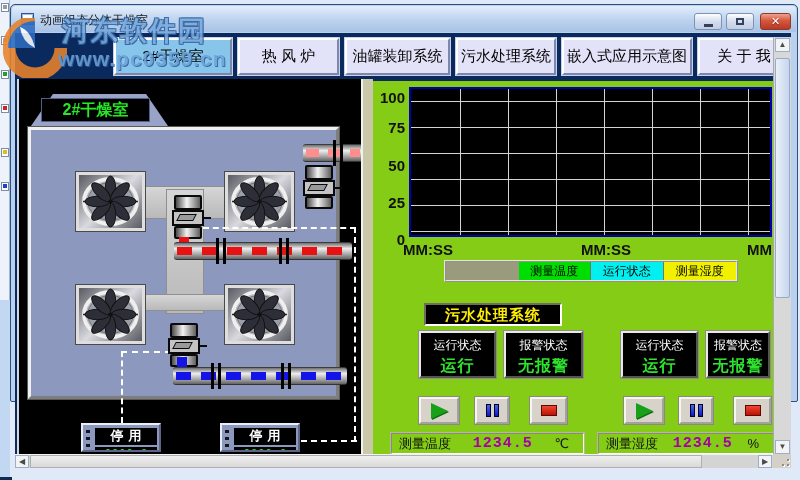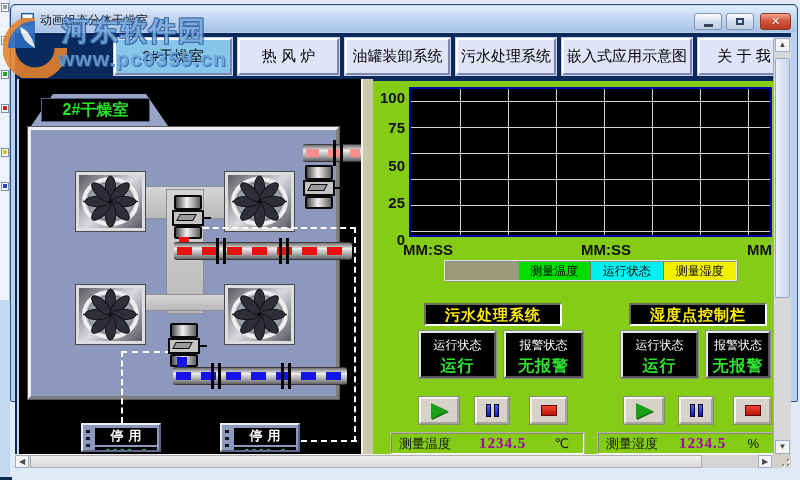--- a/index.html
+++ b/index.html
@@ -110,21 +110,21 @@
     display:flex; align-items:center; justify-content:center; cursor:pointer; }
   .i-play { width:0; height:0; border-left:17px solid #18a018; border-top:8px solid transparent; border-bottom:8px solid transparent;
     filter:drop-shadow(1px 1px 0 #0a6a0a); }
   .i-pause { display:flex; gap:3px; } .i-pause i { width:5px; height:13px; background:linear-gradient(#4a66e8,#1018c0); border:1px solid #000030; }
   .i-stop { width:16px; height:11px; background:linear-gradient(#f04632,#bc1204); border:1px solid #5c0800; }
 
   .measure { top:352px; height:21px; border:1px solid; border-color:#8a8a7a #ffffff #ffffff #8a8a7a;
     box-shadow:0 0 0 1px #b8b89c; display:flex; align-items:center; }
   .measure .lab { font-size:13px; color:#111; padding-left:7px; }
   .measure .val { flex:1; text-align:center; color:#a400a4; font-size:15px; font-weight:bold;
-    font-family:Liberation Serif, serif; letter-spacing:1px; }
+    font-family:Liberation Mono, monospace; letter-spacing:1px; }
   .measure .unit { font-size:13px; color:#111; padding-right:14px; }
 
   
   .vscroll { left:758px; top:5px; width:18px; height:416px; background:#d8d8d8; border-left:1px solid #aaa; }
   .vscroll .arrow, .hscroll .arrow { position:absolute; background:#f2f3f5; border:1px solid #9daec6;
     color:#4a4a4a; font-size:8px; text-align:center; line-height:12px; }
   .vscroll .arrow { left:1px; width:15px; height:14px; }
   .vscroll .thumb { position:absolute; left:1px; top:20px; width:15px; height:240px;
     background:linear-gradient(90deg,#e9f0f9,#c6d6ec); border:1px solid #96abc8; border-radius:2px; }
   .hscroll { left:0; top:421px; width:758px; height:14px; background:#d4d4d4; border-top:1px solid #f2f2f2; }
@@ -376,21 +376,20 @@
         <div class="xlabel" style="left:374px">MM:SS</div>
 
         <div class="abs legend">
           <div class="item" style="background: rgb(238, 0, 0); color: rgb(255, 255, 255); margin-top: 47px;">设定温度</div>
           <div class="item" style="background: rgb(0, 221, 0); color: rgb(0, 0, 0);">测量温度</div>
           <div class="item" style="background: rgb(0, 240, 240); color: rgb(0, 0, 0);">运行状态</div>
           <div class="item" style="border-right: none; background: rgb(240, 240, 0); color: rgb(0, 0, 0);">测量湿度</div>
         </div>
 
         <div class="abs panel-header" style="left:51px">污水处理系统</div>
-        <div class="abs panel-header" style="left:256px">湿度点控制栏</div>
 
         <div class="abs statbox" style="left:46px;width:77px">
           <div class="lab">运行状态</div>
           <div class="val">运行</div>
         </div>
         <div class="abs statbox" style="left:131px;width:79px">
           <div class="lab">报警状态</div>
           <div class="val">无报警</div>
         </div>
         <div class="abs statbox" style="left:248px;width:77px">

